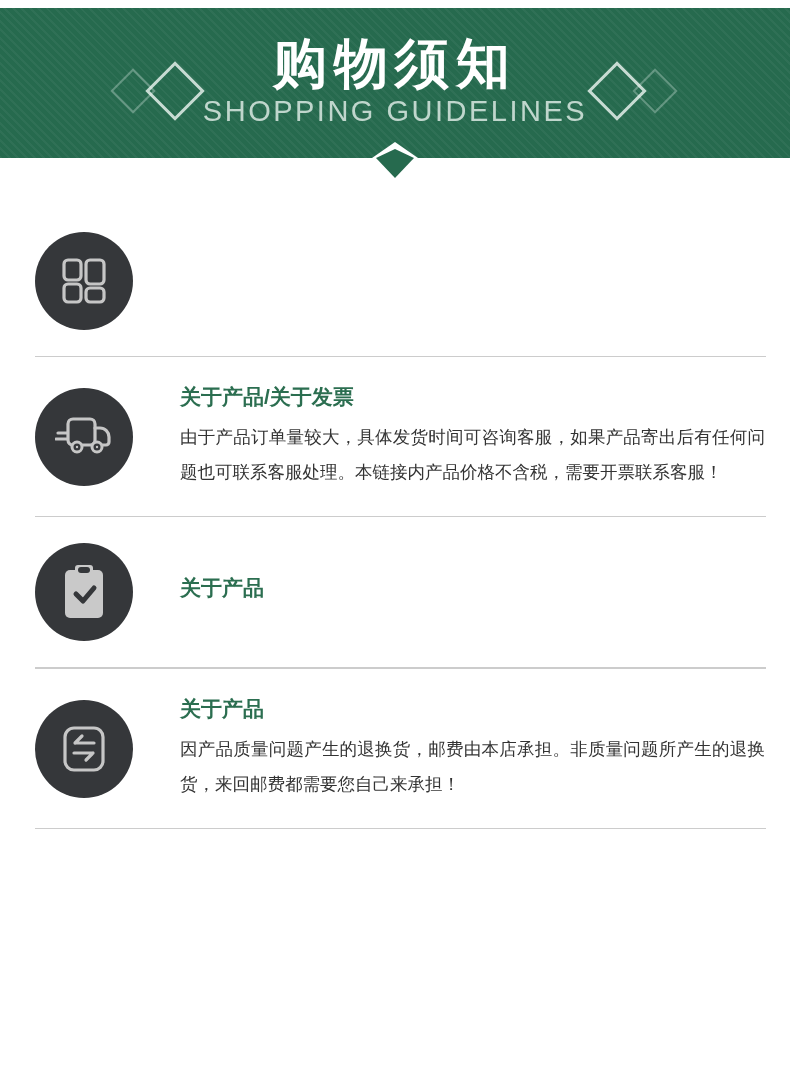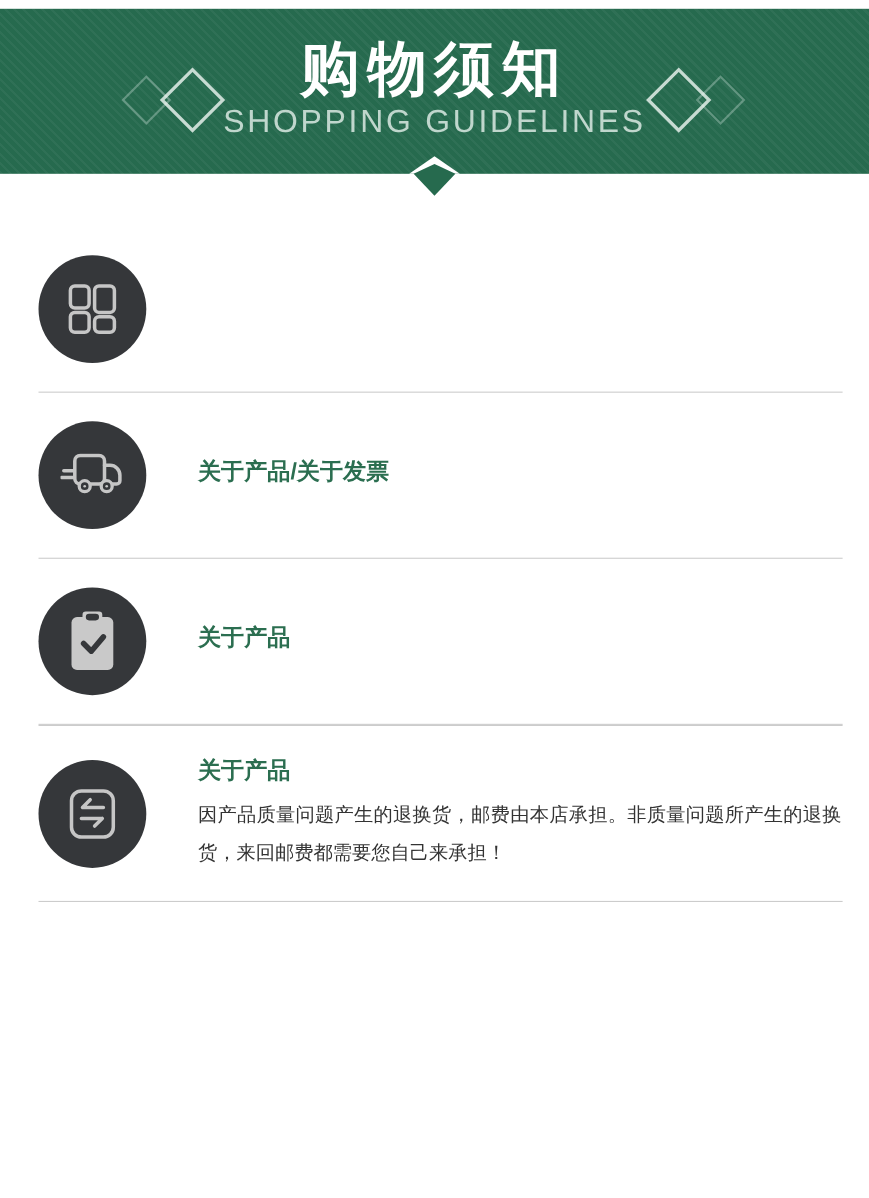--- a/index.html
+++ b/index.html
@@ -88,20 +88,21 @@
           <path class="ic" d="M40 11 h5 a9 9 0 0 1 9 9 v5 a3 3 0 0 1 -3 3 h-11" stroke-linecap="round"></path>
           <path class="ic" d="M3 16 h9 M1 22 h11" stroke-width="2.6" stroke-linecap="round"></path>
           <circle cx="22" cy="30" r="5" fill="#35373a" stroke="#c6c6c6" stroke-width="3"></circle>
           <circle cx="42" cy="30" r="5" fill="#35373a" stroke="#c6c6c6" stroke-width="3"></circle>
           <circle cx="22" cy="30" r="1.2" fill="#c6c6c6"></circle>
           <circle cx="42" cy="30" r="1.2" fill="#c6c6c6"></circle>
         </svg>
       </div>
       <div class="section-content">
         <div class="section-title">关于产品/关于发票</div>
+        <div class="section-body">由于产品订单量较大，具体发货时间可咨询客服，如果产品寄出后有任何问题也可联系客服处理。本链接内产品价格不含税，需要开票联系客服！</div>
       </div>
     </div>
     <hr class="divider">
 
     <div class="section">
       <div class="icon-circle">
         <svg width="48" height="56" viewBox="0 0 48 56">
           <rect x="15" y="1" width="18" height="10" rx="3" fill="#c9c9c9"></rect>
           <rect x="5" y="6" width="38" height="48" rx="5" fill="#c9c9c9"></rect>
           <rect x="18" y="3" width="12" height="6" rx="3" fill="#35373a"></rect>

